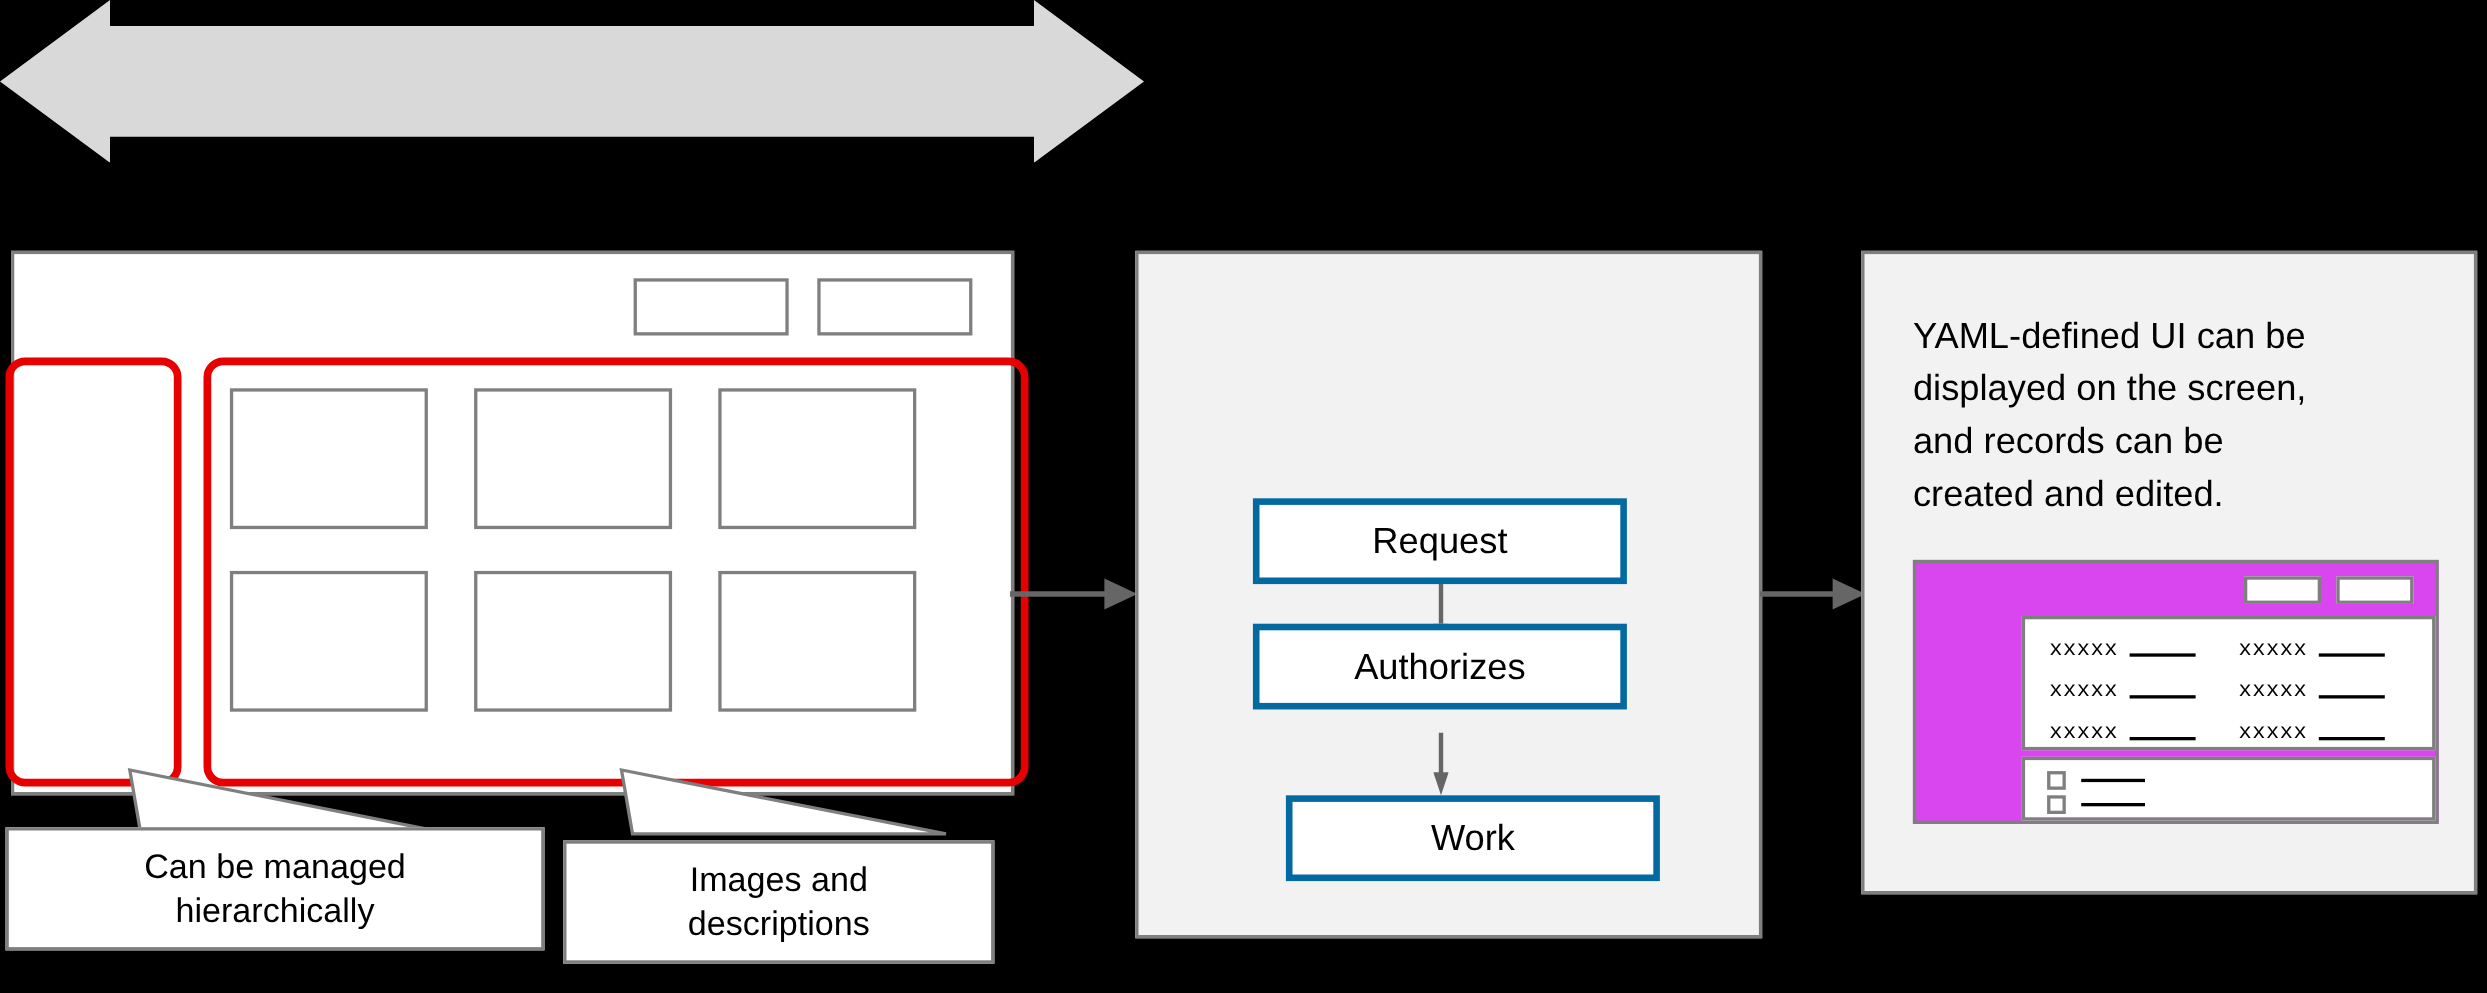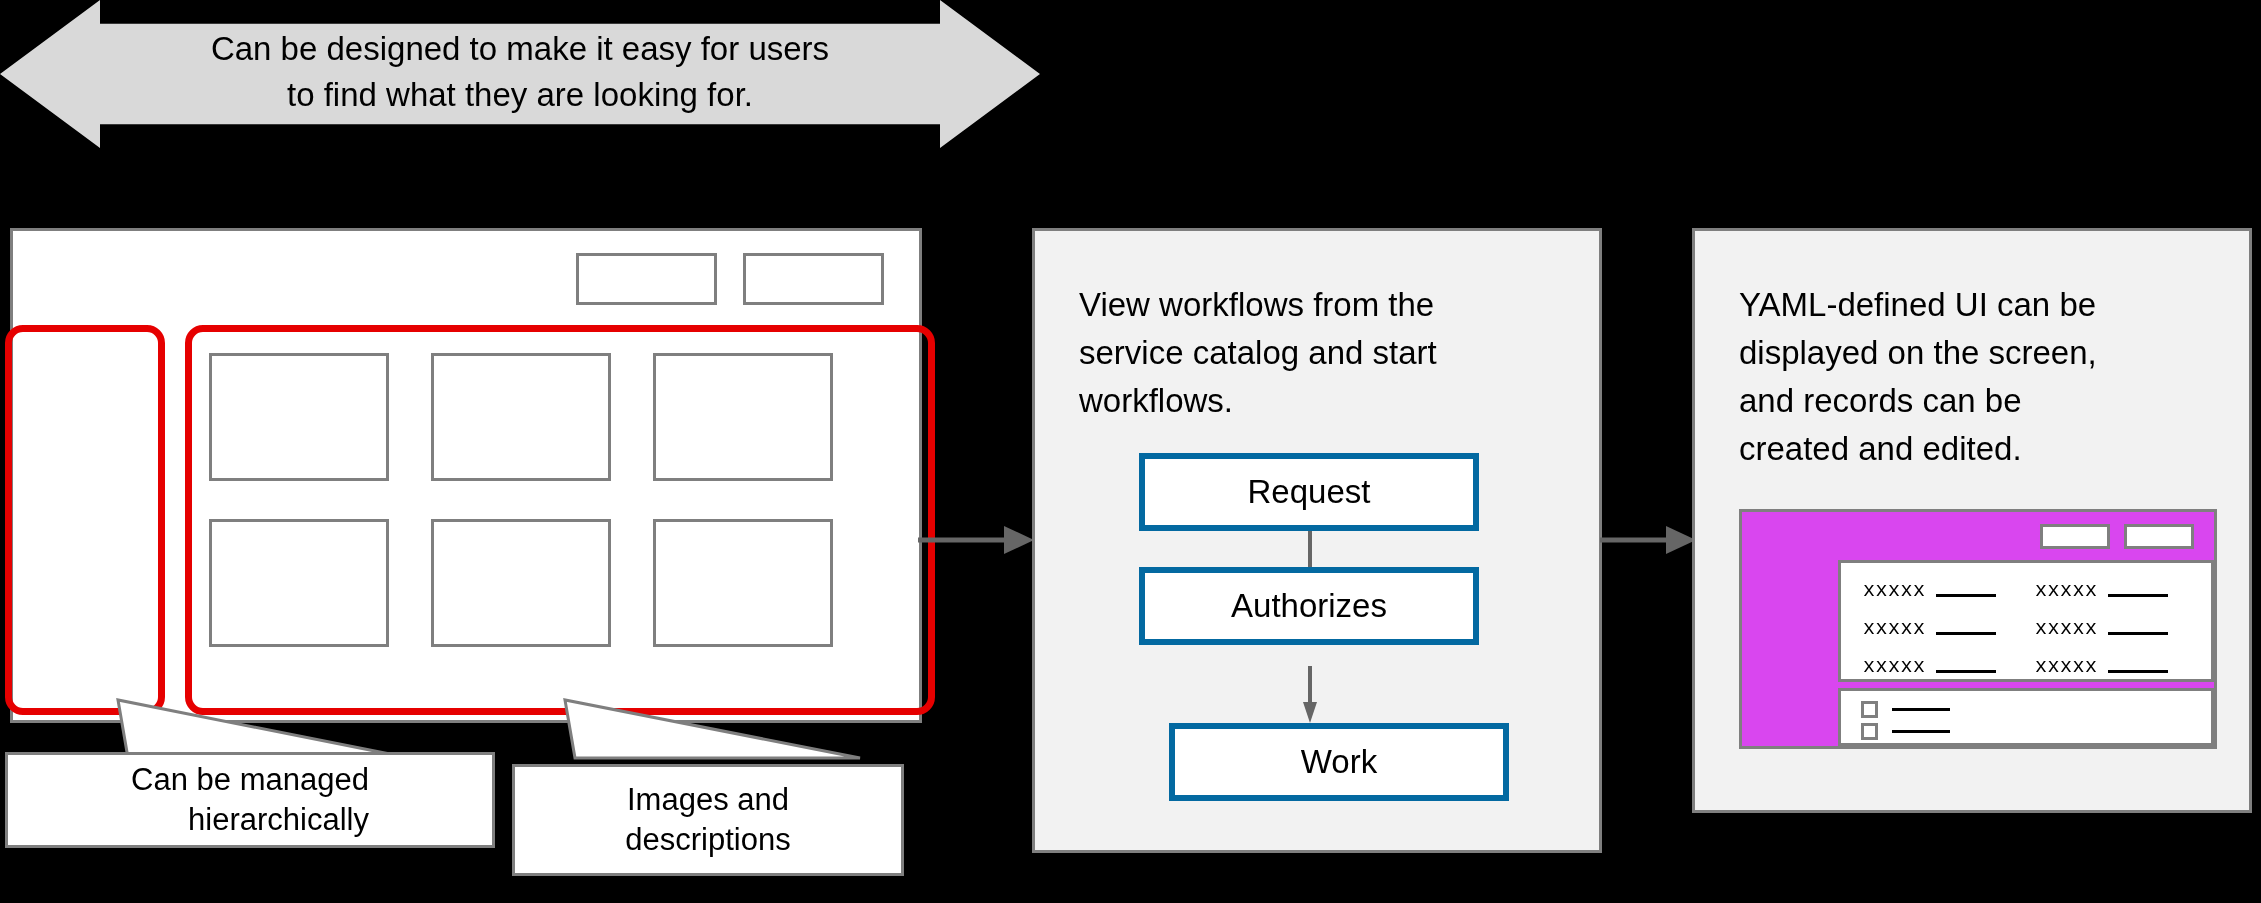--- a/index.html
+++ b/index.html
@@ -115,21 +115,21 @@
     font-size: 31px;
     line-height: 40px;
     text-align: center;
     display: flex;
     align-items: center;
     justify-content: center;
     white-space: pre-line;
   }
   #callout-hierarchy {
     left: 5px; top: 752px;
-    width: 490px; height: 96px; text-align: right;
+    width: 490px; height: 112px;
   }
   #callout-images {
     left: 512px; top: 764px;
     width: 392px; height: 112px;
   }
 
   
   .tail-svg { position: absolute; overflow: visible; }
 
   
@@ -262,22 +262,20 @@
     display: inline-block;
     width: 58px; height: 0;
     border-bottom: 3px solid #000000;
   }
 </style>
 </head>
 <body>
 
 <div class="abs" id="banner-arrow">
   <div class="shape"></div>
-  <div class="banner-text">Can be designed to make it easy for users
-to find what they are looking for.</div>
 </div>
 
 <div class="abs" id="catalog-mockup">
 
   <div id="catalog-topbar">
     <div class="catalog-btn" id="catalog-btn-1"></div>
     <div class="catalog-btn" id="catalog-btn-2"></div>
   </div>
 
   <div id="catalog-grid">
@@ -307,23 +305,20 @@
   <span>Images and
 descriptions</span>
 </div>
 
 <svg class="connector" style="left:918px; top:520px; width:120px; height:40px;">
   <line x1="0" y1="20" x2="88" y2="20" stroke="#666666" stroke-width="5"></line>
   <polygon points="86,6 116,20 86,34" fill="#666666"></polygon>
 </svg>
 
 <div class="abs" id="panel-workflow">
-  <div class="panel-text">View workflows from the
-service catalog and start
-workflows.</div>
 
   <div class="flow-box" id="flow-box-1">
     <span>Request</span>
   </div>
 
   <svg class="flow-arrow" id="flow-arrow-1">
     <line x1="7" y1="0" x2="7" y2="40" stroke="#666666" stroke-width="4"></line>
     <polygon points="0,36 14,36 7,57" fill="#666666"></polygon>
   </svg>
 

